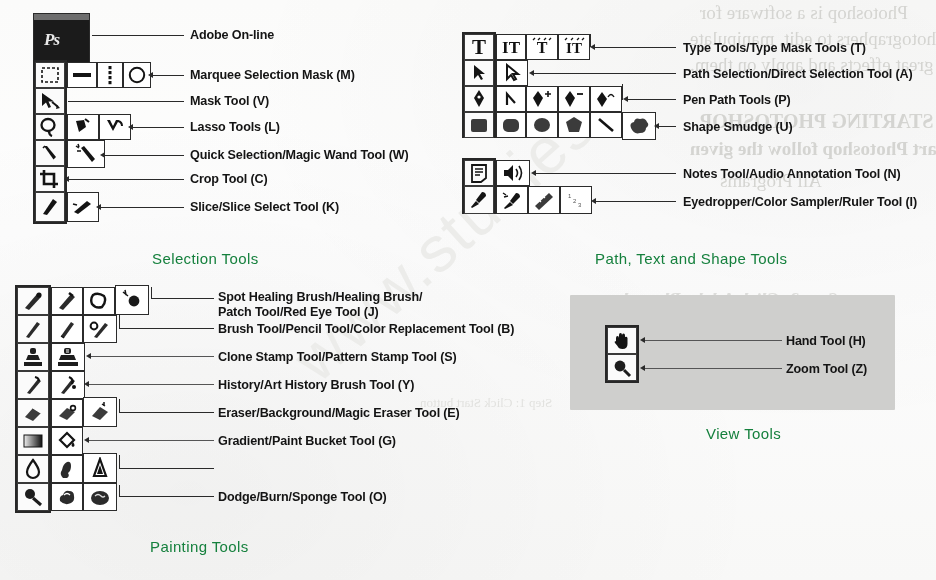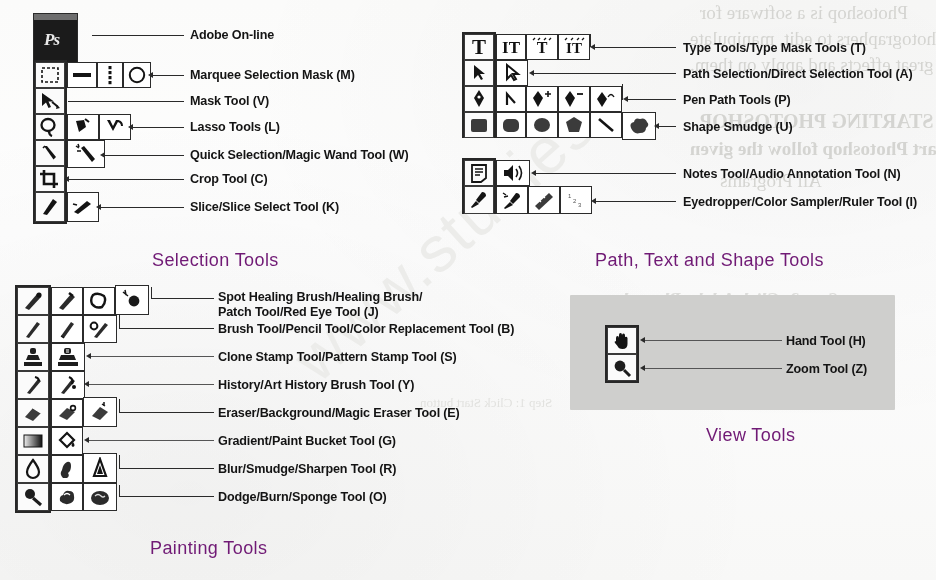--- a/index.html
+++ b/index.html
@@ -37,22 +37,22 @@
     letter-spacing:2px;
     transform:rotate(-42deg);
     pointer-events:none;user-select:none;
     white-space:nowrap;
   }
 
   
   .panel{position:absolute;}
   .caption{
     position:absolute;
-    color:#701a75;
-    font-size:18px;
+    color:#15803d;
+    font-size:15px;
     letter-spacing:.4px;
     white-space:nowrap;
   }
   .grey-plate{
     position:absolute;
     background:#cfcfcd;
     border-radius:1px;
   }
 
   
@@ -131,21 +131,21 @@
 <div class="bleed" style="left:700px;top:110px;font-size:20px;font-weight:bold;">STARTING PHOTOSHOP</div>
 <div class="bleed" style="left:690px;top:138px;font-size:19px;font-weight:bold;">To start Photoshop follow the given</div>
 <div class="bleed" style="left:720px;top:170px;font-size:19px;">All Programs</div>
 <div class="bleed" style="left:600px;top:290px;font-size:18px;font-weight:bold;color:#d8d8d5;">Step 2: Click Adobe Photoshop</div>
 <div class="bleed" style="left:420px;top:395px;font-size:13px;color:#dedeDB;">Step 1: Click Start button</div>
 
 <div class="watermark" style="left:255px;top:205px;">www.studies</div>
 
 <div class="panel" style="left:0;top:0;width:468px;height:290px;">
 
-  <div id="adobe-online-chip" style="left:34px;top:14px;width:43px;height:43px;">
+  <div id="adobe-online-chip" style="left:34px;top:14px;width:55px;height:43px;">
     <span class="ps">Ps</span>
   </div>
 
   <div class="toolcol" style="left:33px;top:60px;width:34px;height:164px;"></div>
 
   <div class="cell" style="left:35px;top:62px;width:30px;height:26px;">
     <svg width="20" height="18" viewBox="0 0 20 18">
       <rect x="2" y="2" width="16" height="14" fill="none" stroke="#141414" stroke-width="1.6" stroke-dasharray="3 2"></rect>
     </svg>
   </div>
@@ -581,21 +581,20 @@
   <div style="position:absolute;left:119px;top:175px;width:0;height:14px;border-left:1.2px solid #2a2a2a;"></div>
   <div style="position:absolute;left:119px;top:205px;width:0;height:12px;border-left:1.2px solid #2a2a2a;"></div>
 
   <div class="label two" style="left:218px;top:10px;">Spot Healing Brush/Healing Brush/
 Patch Tool/Red Eye Tool (J)</div>
   <div class="label" style="left:218px;top:42px;">Brush Tool/Pencil Tool/Color Replacement Tool (B)</div>
   <div class="label" style="left:218px;top:70px;">Clone Stamp Tool/Pattern Stamp Tool (S)</div>
   <div class="label" style="left:218px;top:98px;">History/Art History Brush Tool (Y)</div>
   <div class="label" style="left:218px;top:126px;">Eraser/Background/Magic Eraser Tool (E)</div>
   <div class="label" style="left:218px;top:154px;">Gradient/Paint Bucket Tool (G)</div>
-  <div class="label" style="left:218px;top:182px;">Blur/Smudge/Sharpen Tool (R)</div>
   <div class="label" style="left:218px;top:210px;">Dodge/Burn/Sponge Tool (O)</div>
 
   <div class="caption" style="left:150px;top:258px;">Painting Tools</div>
 </div>
 
 <div class="panel" style="left:560px;top:280px;width:376px;height:300px;">
 
   <div class="grey-plate" style="left:10px;top:15px;width:325px;height:115px;"></div>
 
   <div class="toolcol" style="left:45px;top:45px;width:34px;height:58px;"></div>

